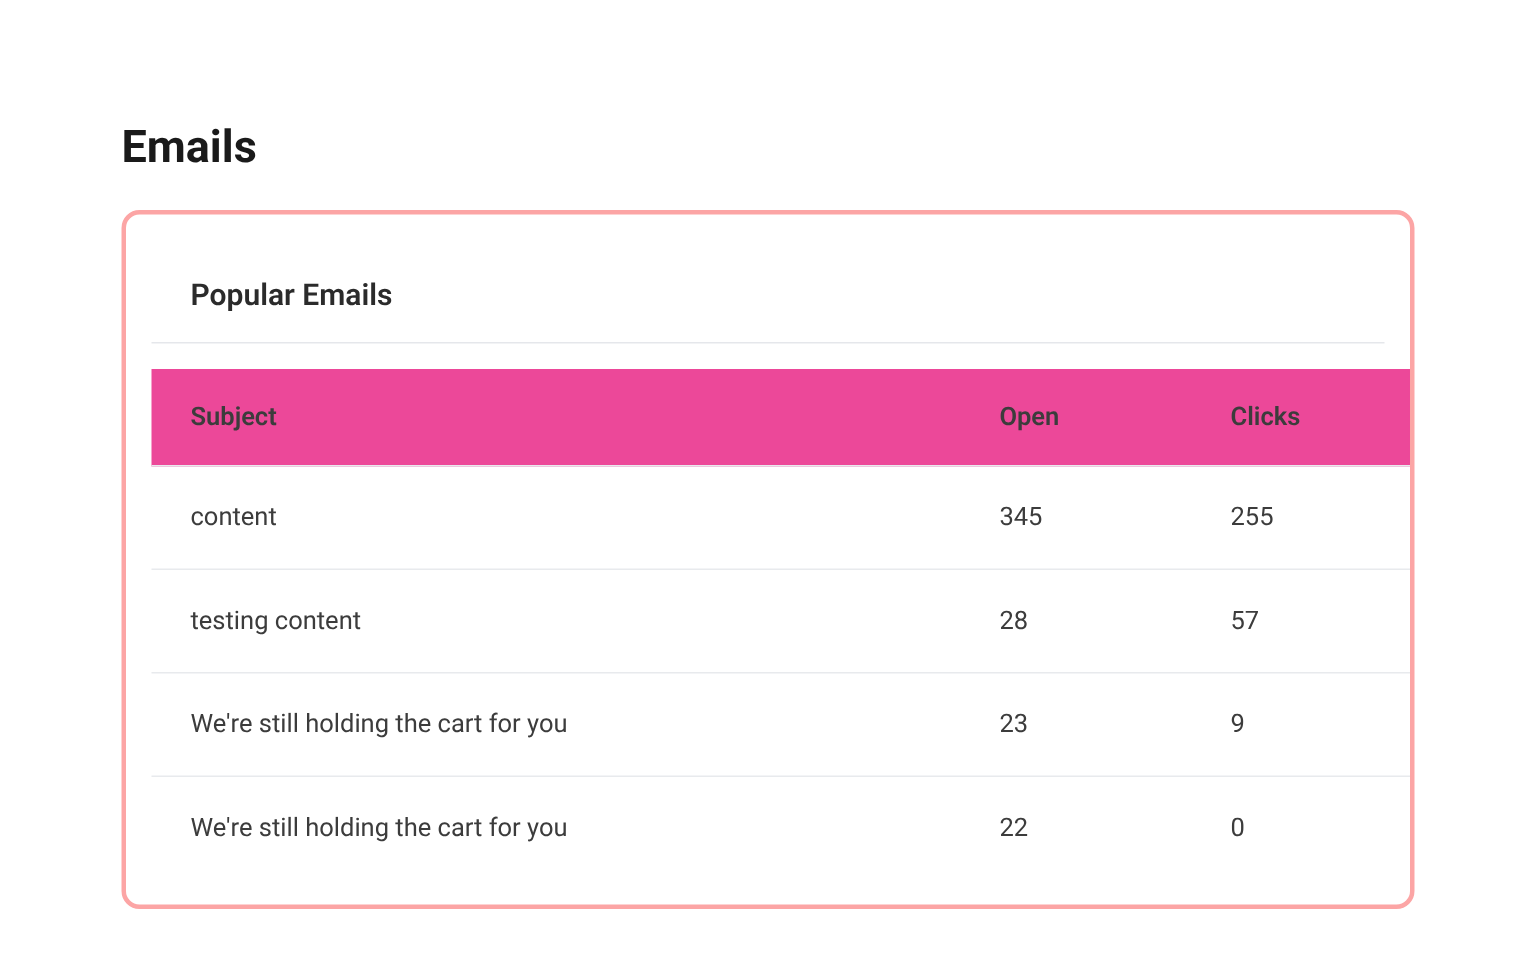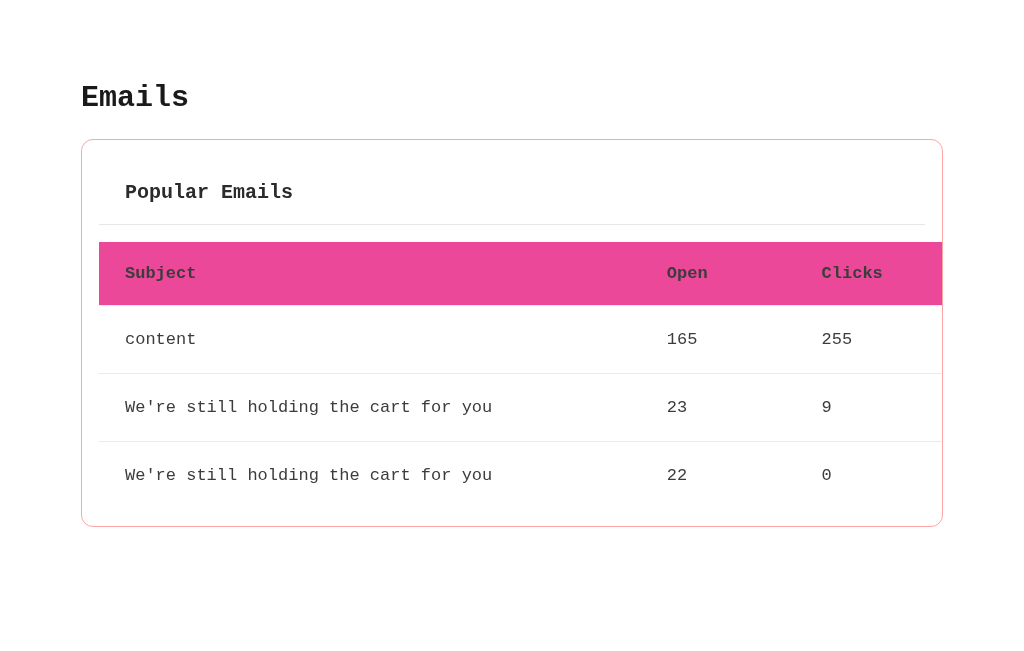--- a/index.html
+++ b/index.html
@@ -1,34 +1,33 @@
 <!DOCTYPE html>
 <html><head>
   <meta charset="utf-8">
   <style>
     * {
       margin: 17px;
       padding: 0;
       box-sizing: border-box;
-      font-family: Liberation Mono, monospace;
     }
     body {
       font-family: -apple-system, BlinkMacSystemFont, "Segoe UI", Roboto, Helvetica, Arial, sans-serif;
       background: #ffffff;
       padding: 30px;
       color: #1a1a1a;
     }
     .page-title {
       font-size: 30px;
       font-weight: 700;
       color: #1a1a1a;
       margin-bottom: 24px;
     }
     .card {
-      border: 1px solid #fca5a5;
+      border: 3px solid #fca5a5;
       border-radius: 12px;
       overflow: hidden;
       background: #ffffff;
     }
     .card-header {
       padding: 24px 26px 20px 26px;
       font-size: 20px;
       font-weight: 600;
       color: #2b2b2b;
       border-bottom: 1px solid #e5e7eb;
@@ -76,22 +75,27 @@
     <thead>
       <tr>
         <th class="col-subject">Subject</th>
         <th class="col-open">Open</th>
         <th class="col-clicks">Clicks</th>
       </tr>
     </thead>
     <tbody>
       <tr>
         <td>content</td>
-        <td>165</td>
+        <td>345</td>
         <td>255</td>
+      </tr>
+      <tr>
+        <td>testing content</td>
+        <td>28</td>
+        <td>57</td>
       </tr>
       <tr>
         <td>We're still holding the cart for you</td>
         <td>23</td>
         <td>9</td>
       </tr>
       <tr>
         <td>We're still holding the cart for you</td>
         <td>22</td>
         <td>0</td>

